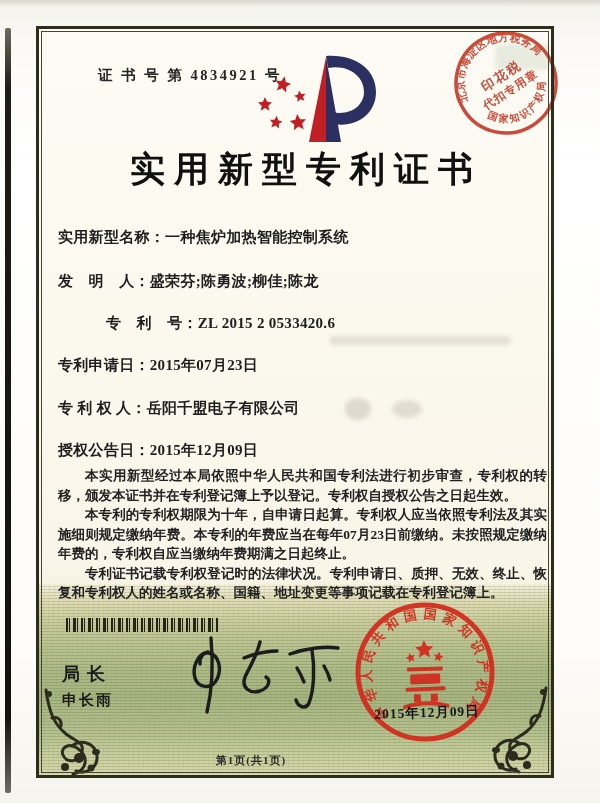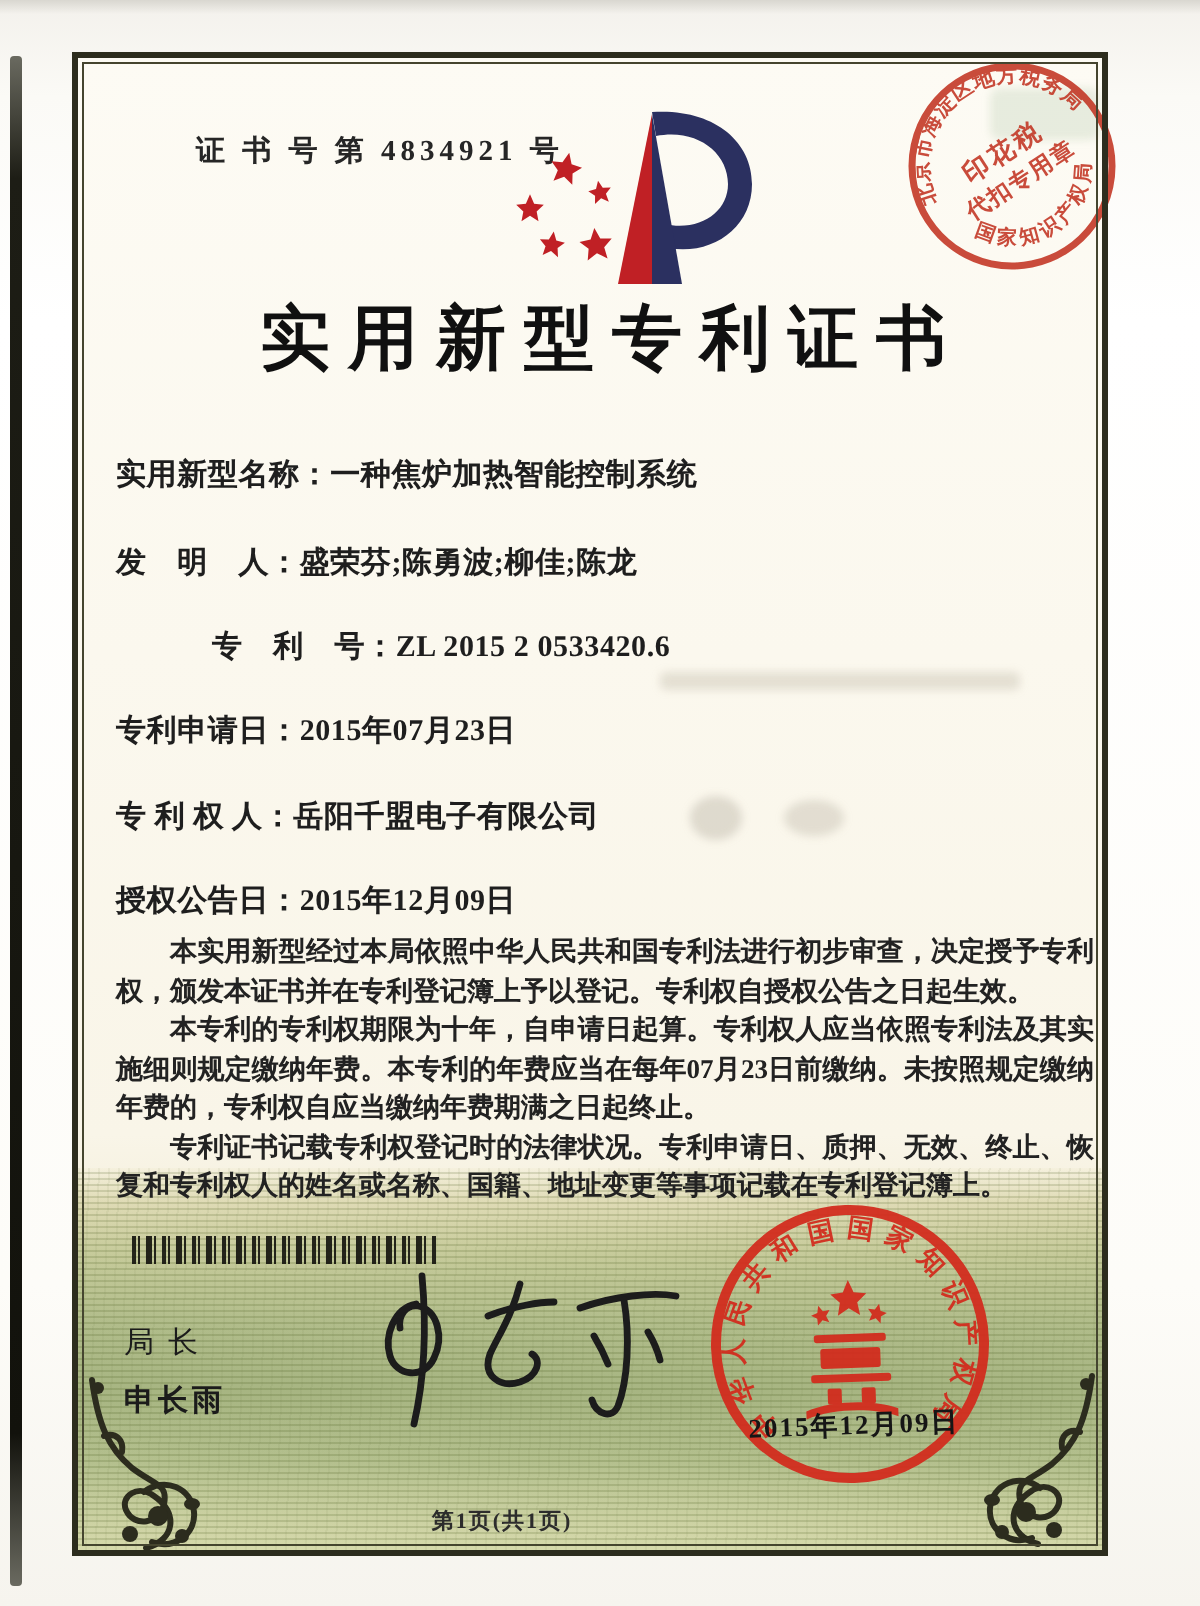--- a/index.html
+++ b/index.html
@@ -45,21 +45,21 @@
   .legal p { text-indent:2em; margin:0; }
   
   .ghost { position:absolute; filter:blur(2px); pointer-events:none; }
   .g1 { left:330px; top:336px; width:180px; height:9px; background:rgba(150,140,120,0.22); border-radius:3px; }
   .g2 { left:345px; top:398px; width:26px; height:22px; background:rgba(140,130,115,0.25); border-radius:50%; }
   .g3 { left:392px; top:400px; width:30px; height:18px; background:rgba(140,130,115,0.22); border-radius:50%; }
   .g4 { left:495px; top:44px; width:55px; height:26px; background:rgba(120,160,110,0.16); border-radius:5px; }
   
   .barcode { position:absolute; left:66px; top:618px; width:152px; height:14px; opacity:.92;
     background:repeating-linear-gradient(90deg,#15150f 0 2px,rgba(0,0,0,0) 2px 3px,#15150f 3px 4px,rgba(0,0,0,0) 4px 7px,#15150f 7px 10px,rgba(0,0,0,0) 10px 11px,#15150f 11px 12px,rgba(0,0,0,0) 12px 15px); }
-  .director-label { position:absolute; left:62px; top:662px; font-size:15px; font-weight:400;
+  .director-label { position:absolute; left:62px; top:662px; font-size:18px; font-weight:700;
     letter-spacing:7px; color:#1b1b1b; }
   .director-name { position:absolute; left:62px; top:691px; font-size:15px; font-weight:700;
     letter-spacing:2px; color:#1b1b1b;text-align:right; }
   .signature { position:absolute; left:178px; top:632px; width:175px; height:92px; }
   .seal { position:absolute; left:350px; top:597px; width:150px; height:150px; opacity:0.93;
     transform:rotate(-2deg); }
   .seal-date { position:absolute; left:352px; top:704px; width:150px; font-size:13.5px;
     font-weight:700; letter-spacing:1px; color:#161616; text-align:center; transform:rotate(-2deg); }
   .corner { position:absolute; width:78px; height:88px; }
   .corner-left { left:42px; top:688px; }
@@ -118,21 +118,21 @@
   </svg>
 
   <div class="field f1"><span>实用新型名称：</span><span>一种焦炉加热智能控制系统</span></div>
   <div class="field f2"><span>发　明　人：</span><span>盛荣芬;陈勇波;柳佳;陈龙</span></div>
   <div class="field f3"><span>专　利　号：</span><span>ZL 2015 2 0533420.6</span></div>
   <div class="field f4"><span>专利申请日：</span><span>2015年07月23日</span></div>
   <div class="field f5"><span>专 利 权 人：</span><span>岳阳千盟电子有限公司</span></div>
   <div class="field f6"><span>授权公告日：</span><span>2015年12月09日</span></div>
 
   <div class="legal">
-    <p>本实用新型经过本局依照中华人民共和国专利法进行初步审查，决定授予专利权，颁发本证书并在专利登记簿上予以登记。专利权自授权公告之日起生效。</p>
+    <p>本实用新型经过本局依照中华人民共和国专利法进行初步审查，专利权的转移，颁发本证书并在专利登记簿上予以登记。专利权自授权公告之日起生效。</p>
     <p>本专利的专利权期限为十年，自申请日起算。专利权人应当依照专利法及其实施细则规定缴纳年费。本专利的年费应当在每年07月23日前缴纳。未按照规定缴纳年费的，专利权自应当缴纳年费期满之日起终止。</p>
     <p>专利证书记载专利权登记时的法律状况。专利申请日、质押、无效、终止、恢复和专利权人的姓名或名称、国籍、地址变更等事项记载在专利登记簿上。</p>
   </div>
 
   <div class="barcode"></div>
   <div class="director-label">局长</div>
   <div class="director-name">申长雨</div>
 
   <svg class="signature" viewBox="0 0 175 92">
     <g stroke="#1c1c1c" stroke-width="3.4" fill="none" stroke-linecap="round" stroke-linejoin="round">

